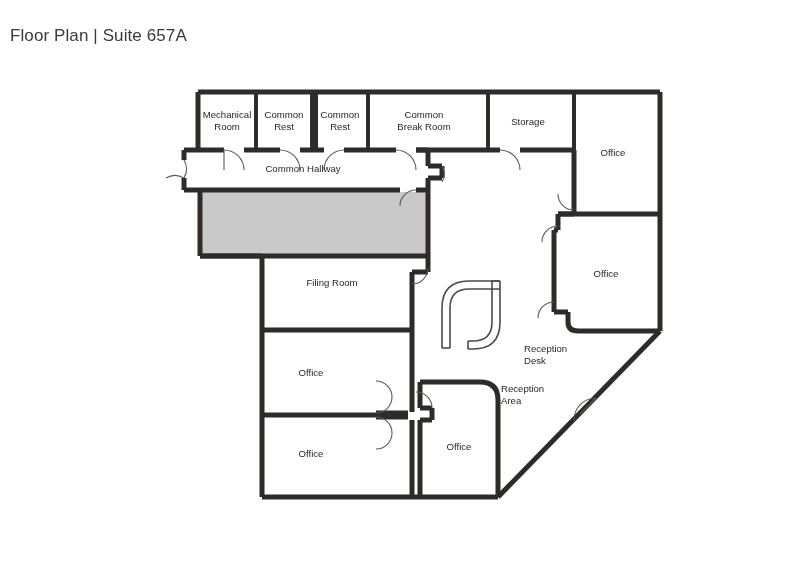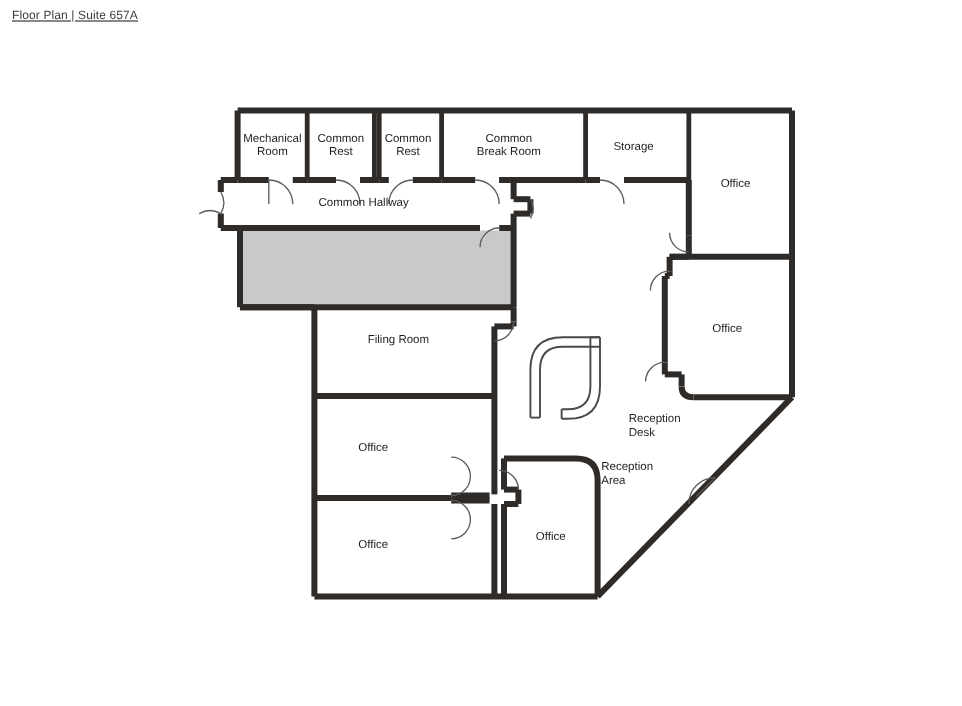--- a/index.html
+++ b/index.html
@@ -12,26 +12,25 @@
     width: 802px;
     height: 588px;
     font-family: "Liberation Sans", sans-serif;
     color: #231f20;
     overflow: hidden;
     position: relative;
   }
   #page-title {
     position: absolute;
     left: 10px;
-    top: 8px;
-    font-size: 10px;
+    top: 26px;
+    font-size: 17px;
     letter-spacing: 0.1px;
     color: #3a3a3a;
     white-space: nowrap;
-    text-decoration: underline;
   }
   #plan-wrap {
     position: absolute;
     left: 0;
     top: 0;
     width: 802px;
     height: 588px;
     margin-left: 28px;
   }
   svg#floorplan {

